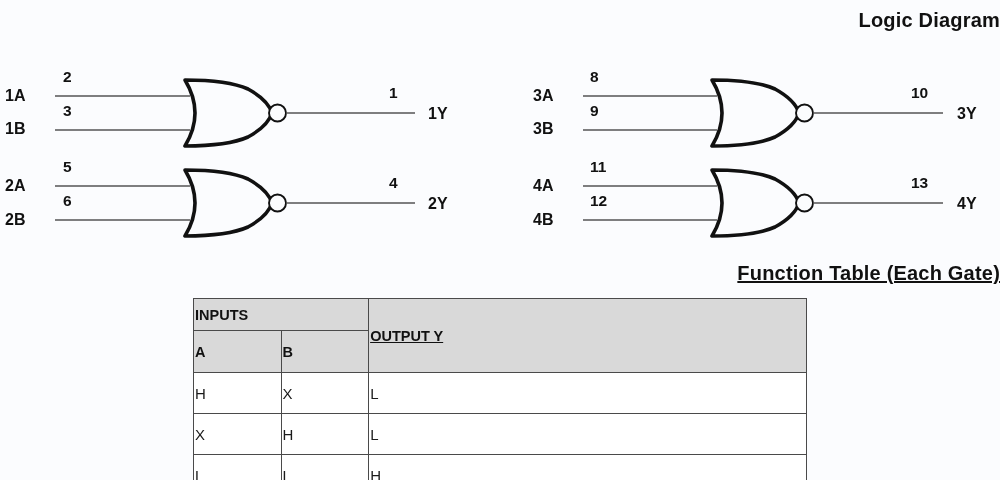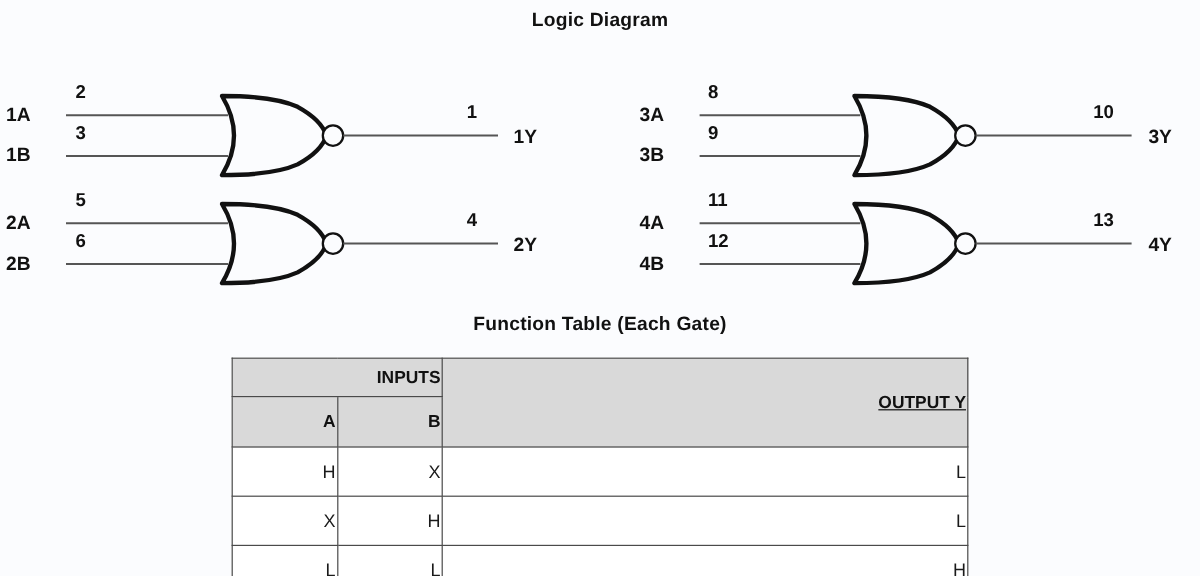--- a/index.html
+++ b/index.html
@@ -14,28 +14,28 @@
     color: #1a1a1a;
     position: relative;
     overflow: hidden;
   }
 
   
   .heading {
     position: absolute;
     width: 100%;
     left: 0;
-    text-align: center;
-    font-weight: bold;
-    font-size: 16px;
+    text-align: right;
+    font-weight: bold;
+    font-size: 20px;
     letter-spacing: 0.2px;
     color: #111111;
   }
   #diagram-title { top: 9px; }
-  #table-title   { top: 262px; }
+  #table-title   { top: 262px; text-decoration: underline; }
 
   
   #logic-diagram {
     position: absolute;
     left: 0;
     top: 40px;
     width: 1000px;
     height: 215px;
   }
   #logic-diagram svg { display: block; }
@@ -76,21 +76,21 @@
     left: 193px;
     top: 298px;
     width: 614px;
     border-collapse: collapse;
     table-layout: fixed;
     background: #ffffff;
   }
   #function-table th,
   #function-table td {
     border: 1.6px solid #4a4a4a;
-    text-align: right;
+    text-align: left;
     font-family: "Liberation Sans", sans-serif;
   }
   #function-table th {
     background: #d9d9d9;
     font-weight: bold;
     font-size: 14.5px;
     color: #111111;
   }
   #function-table td {
     background: #ffffff;

